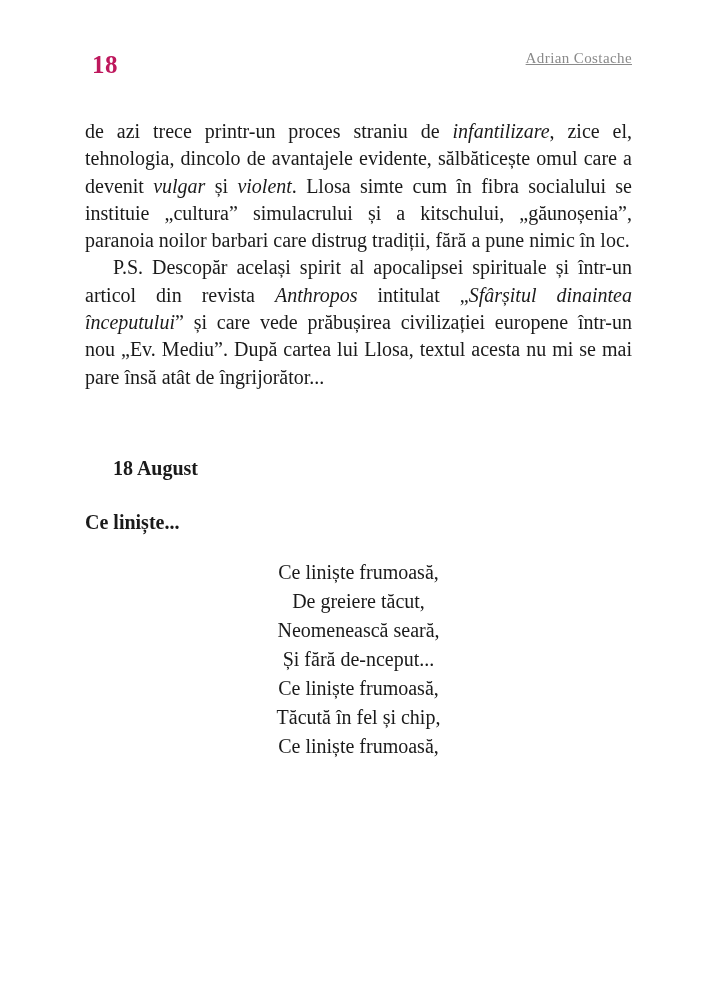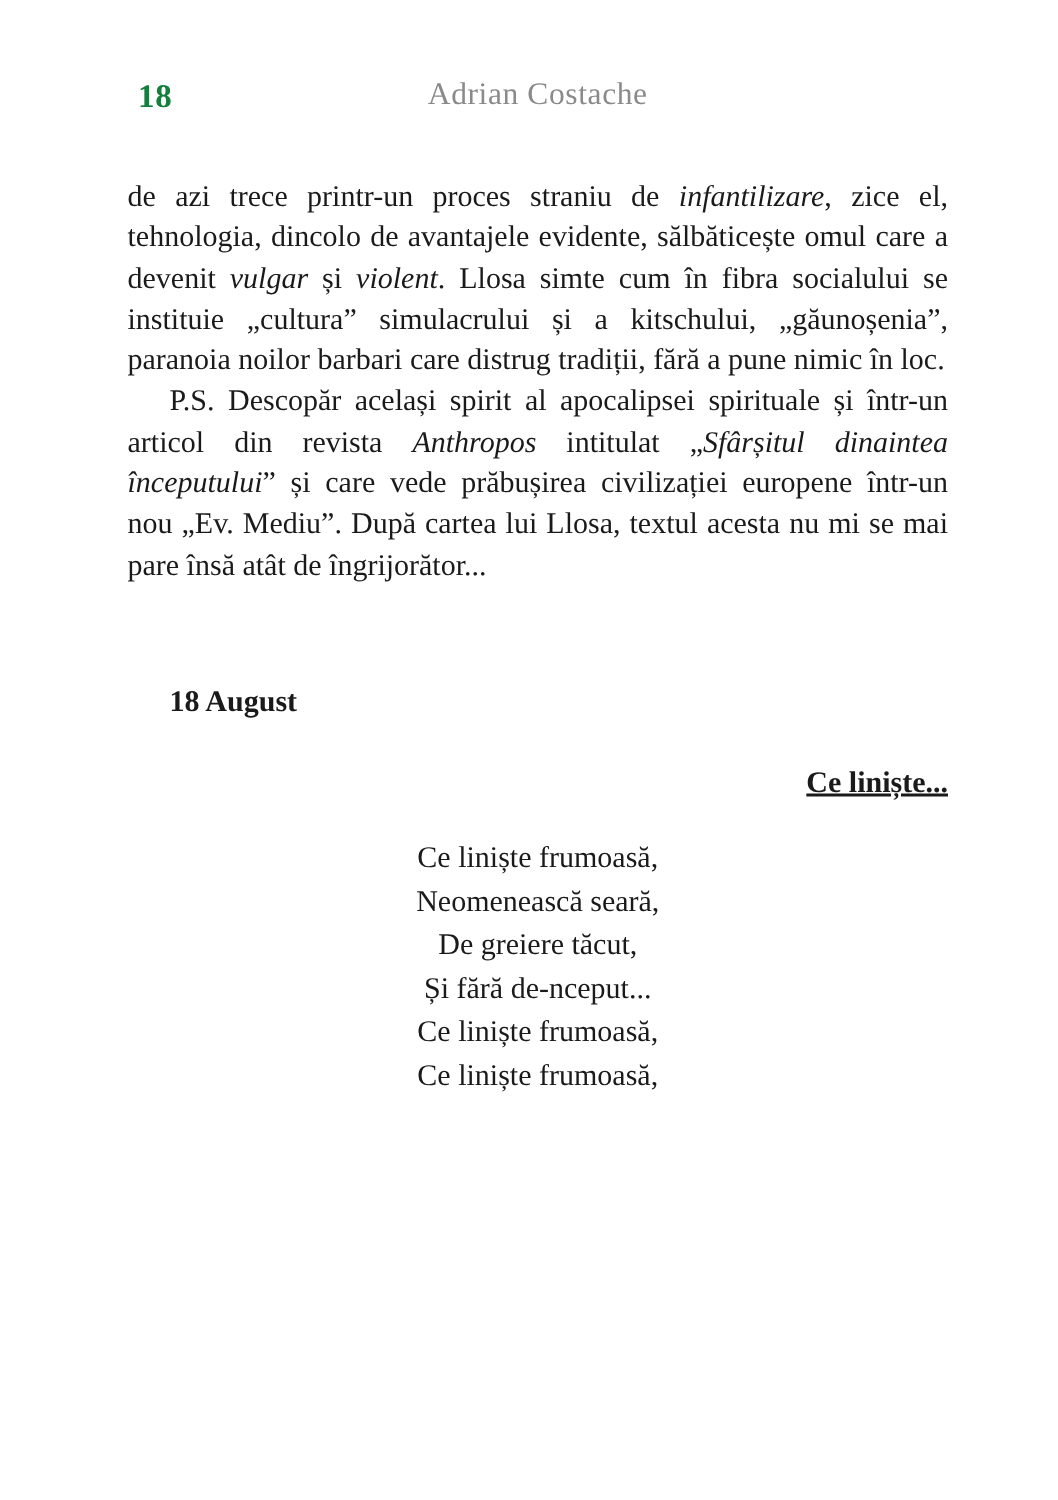--- a/index.html
+++ b/index.html
@@ -20,30 +20,31 @@
     position: absolute;
     top: 50px;
     left: 85px;
     right: 73px;
     height: 26px;
   }
   .folio {
     position: absolute;
     left: 7px;
     top: 1px;
-    font-size: 22px;
+    font-size: 25px;
     font-weight: 700;
-    color: #15803d;
+    color: #be185d;
     letter-spacing: 0.5px;
   }
   .author {
-    text-align: center;
-    font-size: 21px;
+    text-align: right;
+    font-size: 15px;
     color: #8a8a8a;
     letter-spacing: 0.4px;
+    text-decoration: underline;
   }
   .content {
     position: absolute;
     top: 118px;
     left: 85px;
     right: 73px;
     font-size: 20px;
     line-height: 27.3px;
   }
   p {
@@ -61,24 +62,23 @@
   .section-heading {
     font-weight: 700;
     margin-top: 64px;
     margin-left: 28px;
     font-size: 20px;
   }
   .diary-par {
     margin-top: 30px;
   }
   .poem-title {
-    text-align: right;
+    text-align: left;
     font-weight: 700;
     margin-top: 27px;
-    text-decoration: underline;
   }
   .poem {
     margin-top: 21px;
     text-align: center;
     line-height: 29px;
   }
   .poem-line {
     white-space: pre;
   }
 </style>
@@ -98,22 +98,23 @@
 
     <p class="body-par indent"><span>P.S. Descopăr același spirit al apocalipsei spirituale și într-un articol din revista </span><span class="it">Anthropos</span><span> intitulat „</span><span class="it">Sfârșitul dinaintea începutului</span><span>” și care vede prăbușirea civilizației europene într-un nou „Ev. Mediu”. După cartea lui Llosa, textul acesta nu mi se mai pare însă atât de îngrijorător...</span></p>
 
     <h2 class="section-heading">18 August</h2>
 
 
     <div class="poem-title">Ce liniște...</div>
 
     <div class="poem">
       <div class="poem-line">Ce liniște frumoasă,</div>
+      <div class="poem-line">De greiere tăcut,</div>
       <div class="poem-line">Neomenească seară,</div>
-      <div class="poem-line">De greiere tăcut,</div>
       <div class="poem-line">Și fără de-nceput...</div>
       <div class="poem-line">Ce liniște frumoasă,</div>
+      <div class="poem-line">Tăcută în fel și chip,</div>
       <div class="poem-line">Ce liniște frumoasă,</div>
     </div>
 
   </main>
 
 </div>
 
 </body></html>

